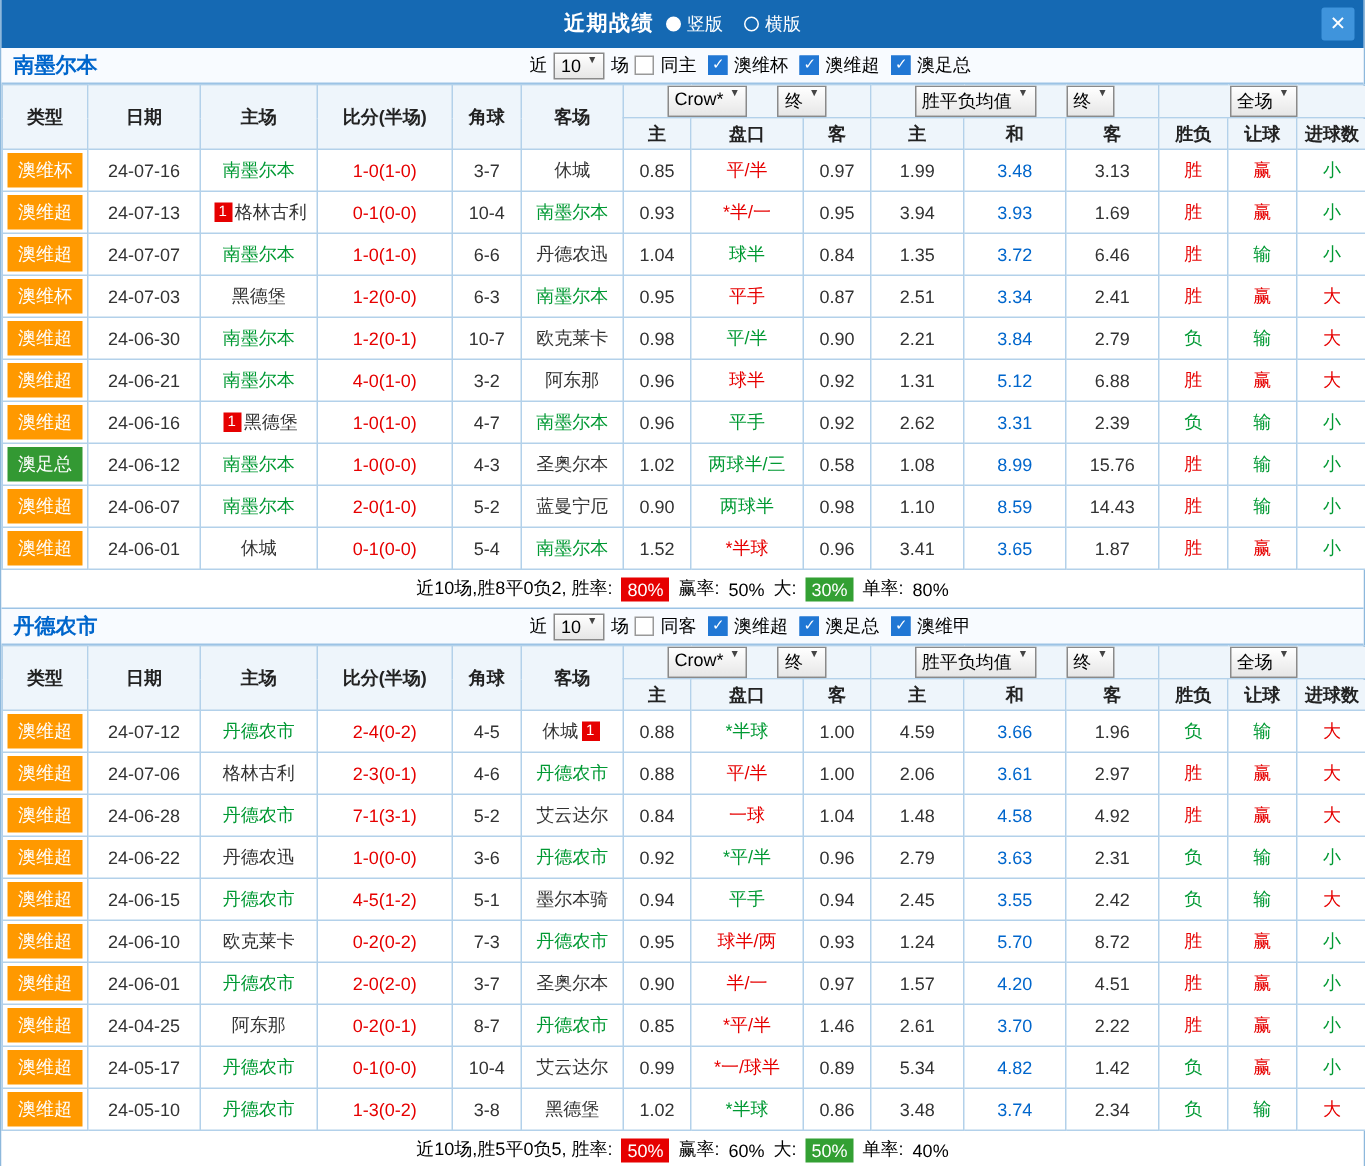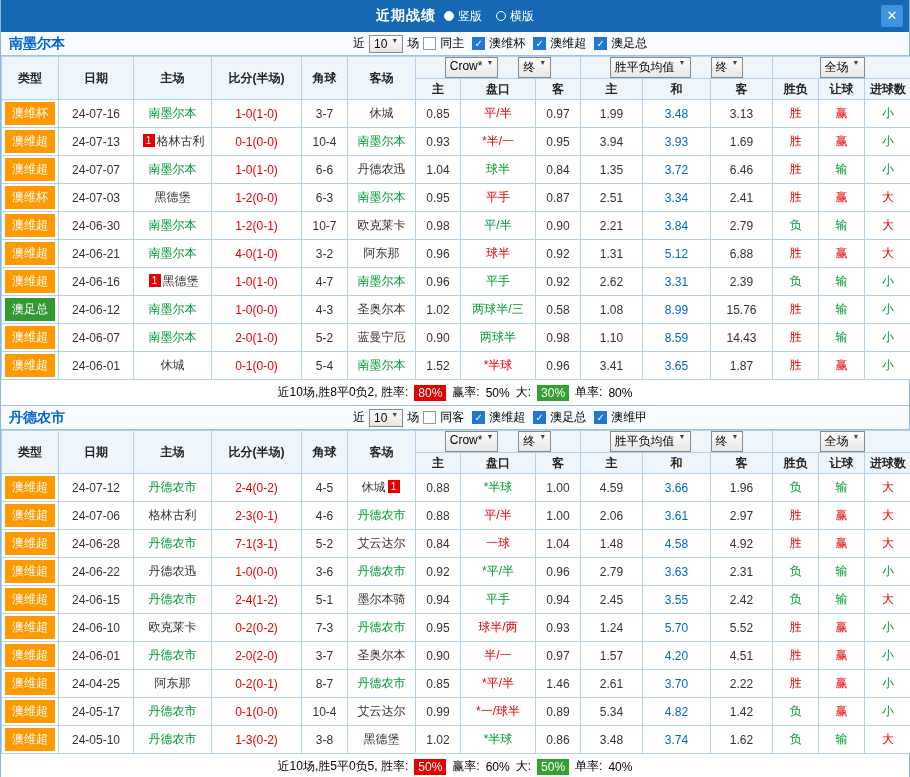--- a/index.html
+++ b/index.html
@@ -583,21 +583,21 @@
     <td class="green">负</td>
     <td class="green">输</td>
     <td class="green">小</td>
   </tr>
           <tr>
     <td>
               <span class="type-badge lg-orange">澳维超</span>
             </td>
     <td>24-06-15</td>
     <td><span class="team-green">丹德农市</span></td>
-    <td class="red">2-4(1-2)</td>
+    <td class="red">4-5(1-2)</td>
     <td>5-1</td>
     <td><span>墨尔本骑</span></td>
     <td>0.94</td>
     <td class="green">平手</td>
     <td>0.94</td>
     <td>2.45</td>
     <td class="blue">3.55</td>
     <td>2.42</td>
     <td class="green">负</td>
     <td class="green">输</td>
@@ -610,21 +610,21 @@
     <td>24-06-10</td>
     <td><span>欧克莱卡</span></td>
     <td class="red">0-2(0-2)</td>
     <td>7-3</td>
     <td><span class="team-green">丹德农市</span></td>
     <td>0.95</td>
     <td class="red">球半/两</td>
     <td>0.93</td>
     <td>1.24</td>
     <td class="blue">5.70</td>
-    <td>5.52</td>
+    <td>8.72</td>
     <td class="red">胜</td>
     <td class="red">赢</td>
     <td class="green">小</td>
   </tr>
           <tr>
     <td>
               <span class="type-badge lg-orange">澳维超</span>
             </td>
     <td>24-06-01</td>
     <td><span class="team-green">丹德农市</span></td>
@@ -686,21 +686,21 @@
     <td>24-05-10</td>
     <td><span class="team-green">丹德农市</span></td>
     <td class="red">1-3(0-2)</td>
     <td>3-8</td>
     <td><span>黑德堡</span></td>
     <td>1.02</td>
     <td class="green">*半球</td>
     <td>0.86</td>
     <td>3.48</td>
     <td class="blue">3.74</td>
-    <td>1.62</td>
+    <td>2.34</td>
     <td class="green">负</td>
     <td class="green">输</td>
     <td class="red">大</td>
   </tr>
         </tbody>
     </table>
 
     <div class="summary">
       <span>近10场,胜5平0负5, 胜率:</span>
       <span class="hl-red">50%</span>

